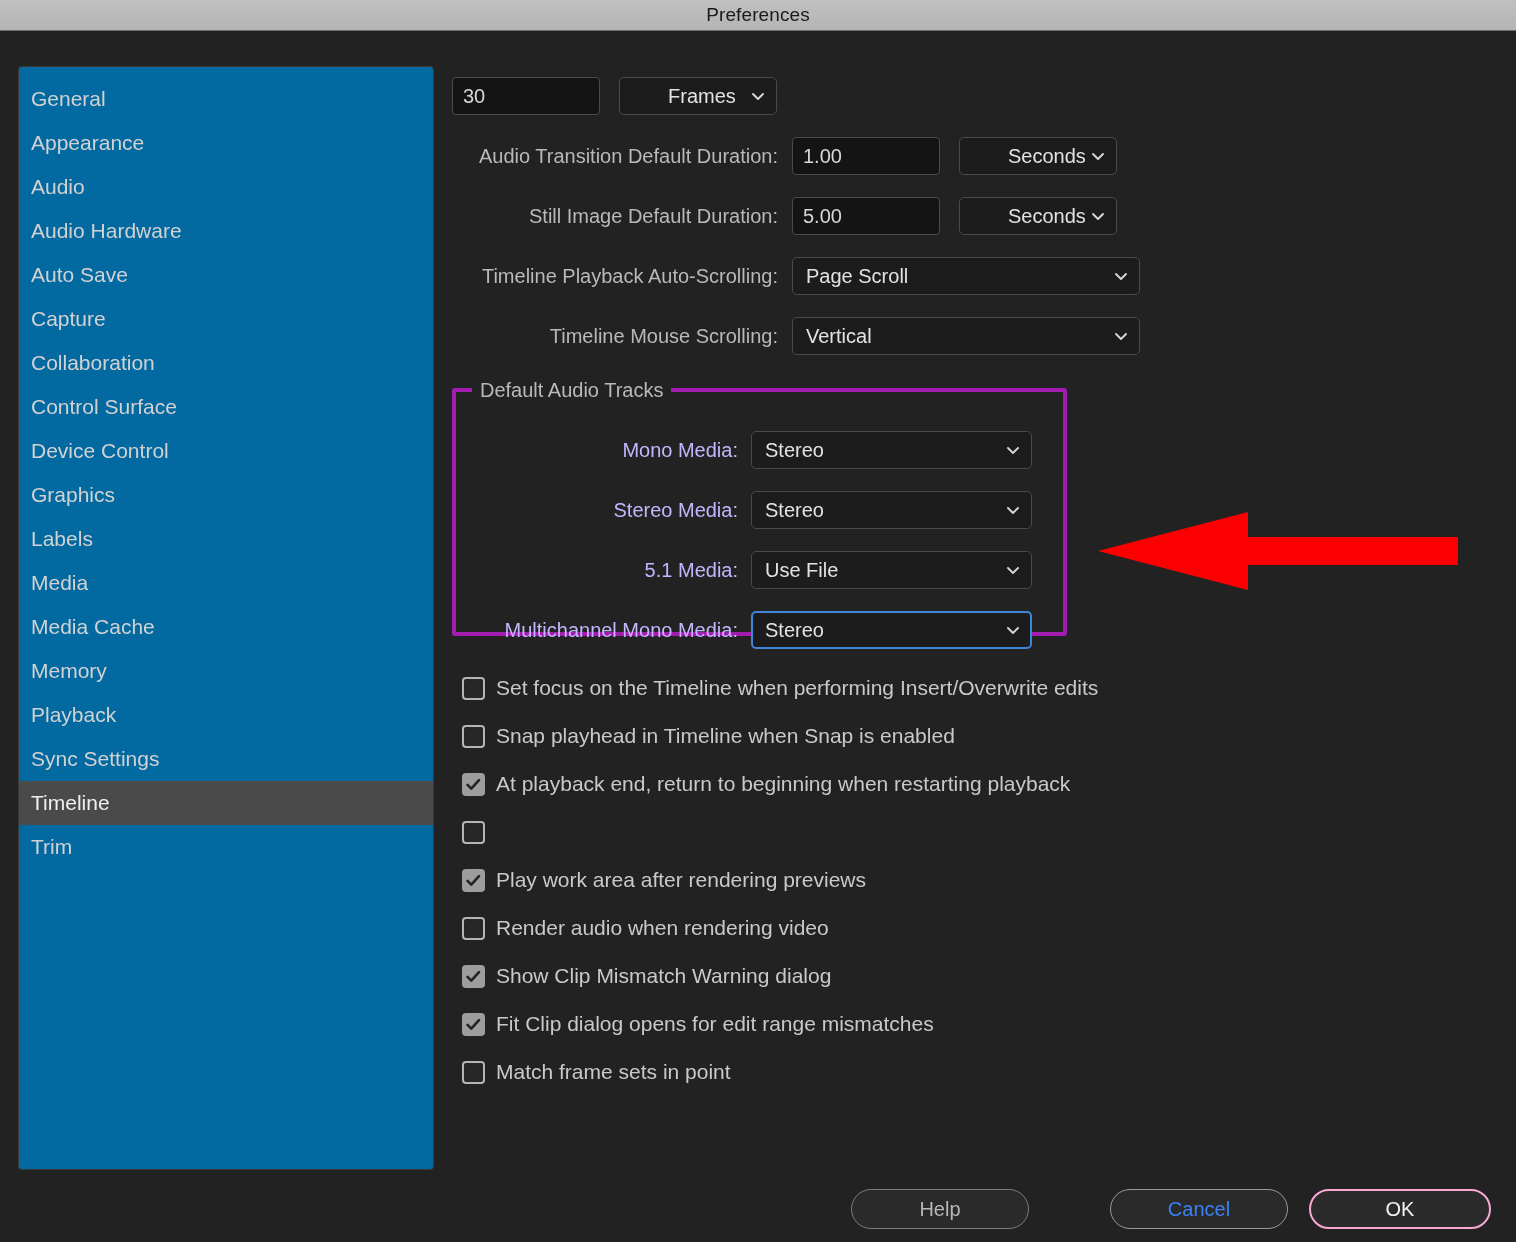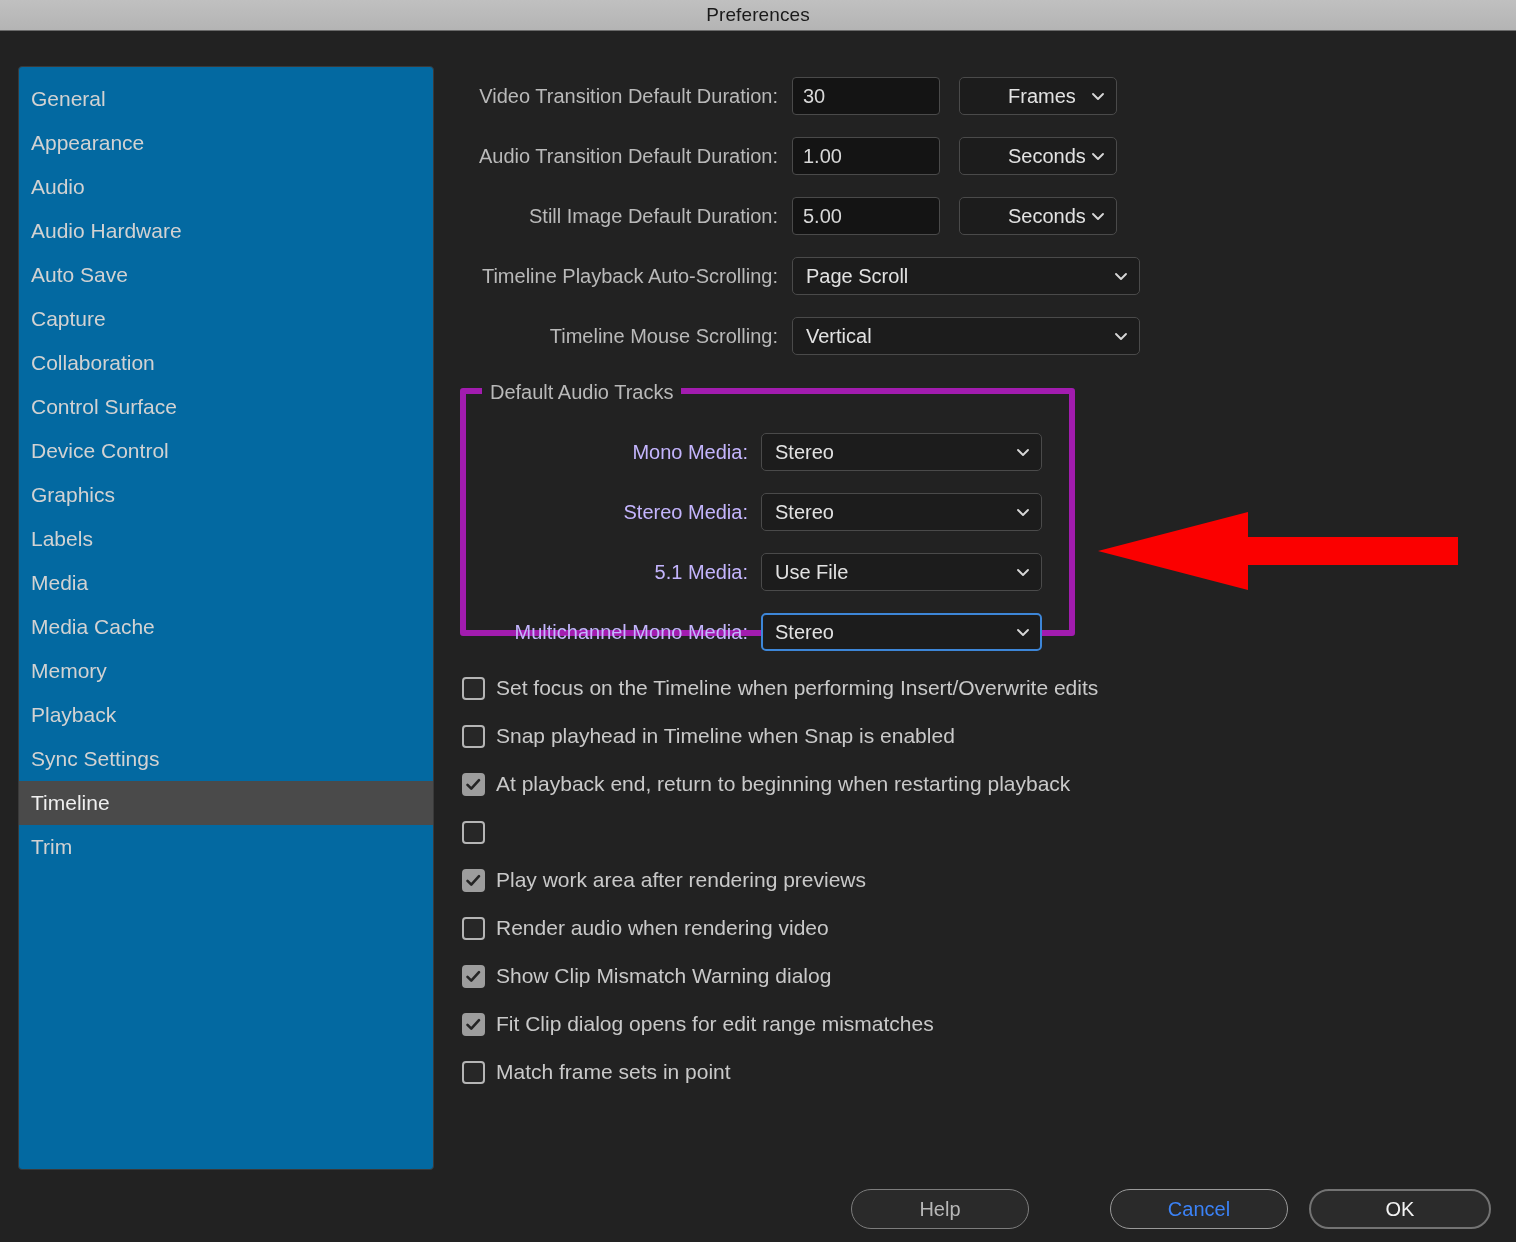--- a/index.html
+++ b/index.html
@@ -134,24 +134,23 @@
     height: 16px;
     flex: 0 0 auto;
     display: block;
   }
   .chev svg { display:block; }
 
   
   .groupbox {
     position: relative;
     margin-top: 22px;
-    margin-left: 8px;
     width: 615px;
     height: 248px;
-    border: 6px solid #a21caf;
+    border: 4px solid #a21caf;
     border-radius: 3px;
     box-sizing: border-box;
   }
   .group-legend {
     position: absolute;
     top: -13px;
     left: 16px;
     background: #222222;
     padding: 0 8px;
     font-size: 20px;
@@ -234,21 +233,21 @@
     border-radius: 20px;
     box-sizing: border-box;
     display: flex;
     align-items: center;
     justify-content: center;
     font-size: 20px;
     background: #2a2a2a;
   }
   .btn-help   { left: 851px;  top: 12px; width: 178px; border: 1px solid #7d7d7d; color: #b7b7b7; }
   .btn-cancel { left: 1110px; top: 12px; width: 178px; border: 1px solid #9a9a9a; color: #3b82f6; }
-  .btn-ok     { left: 1309px; top: 12px; width: 182px; border: 2px solid #737373; color: #f2f2f2; background:#2b2b2b; }
+  .btn-ok     { left: 1309px; top: 12px; width: 182px; border: 2px solid #f9a8d4; color: #f2f2f2; background:#2b2b2b; }
 </style>
 </head>
 <body>
 
 <div class="titlebar">
   <span class="titlebar-text">Preferences</span>
 </div>
 
 <div class="dialog-body">
 
@@ -270,21 +269,20 @@
       <div class="sb-item"><span>Playback</span></div>
       <div class="sb-item"><span>Sync Settings</span></div>
       <div class="sb-item selected"><span>Timeline</span></div>
       <div class="sb-item"><span>Trim</span></div>
     </div>
 
   <div class="pane">
 
     <div id="duration-rows">
         <div class="field-row">
-          <div class="field-label">Video Transition Default Duration:</div>
           <div class="text-input">
             <span>30</span>
           </div>
           <div class="dropdown unit">
             <span>Frames</span>
             <span class="chev">
               <svg width="16" height="16" viewBox="0 0 16 16">
                 <path d="M3 6 L8 11 L13 6" fill="none" stroke="#d6d6d6" stroke-width="1.9" stroke-linecap="round" stroke-linejoin="round"></path>
               </svg>
             </span>

